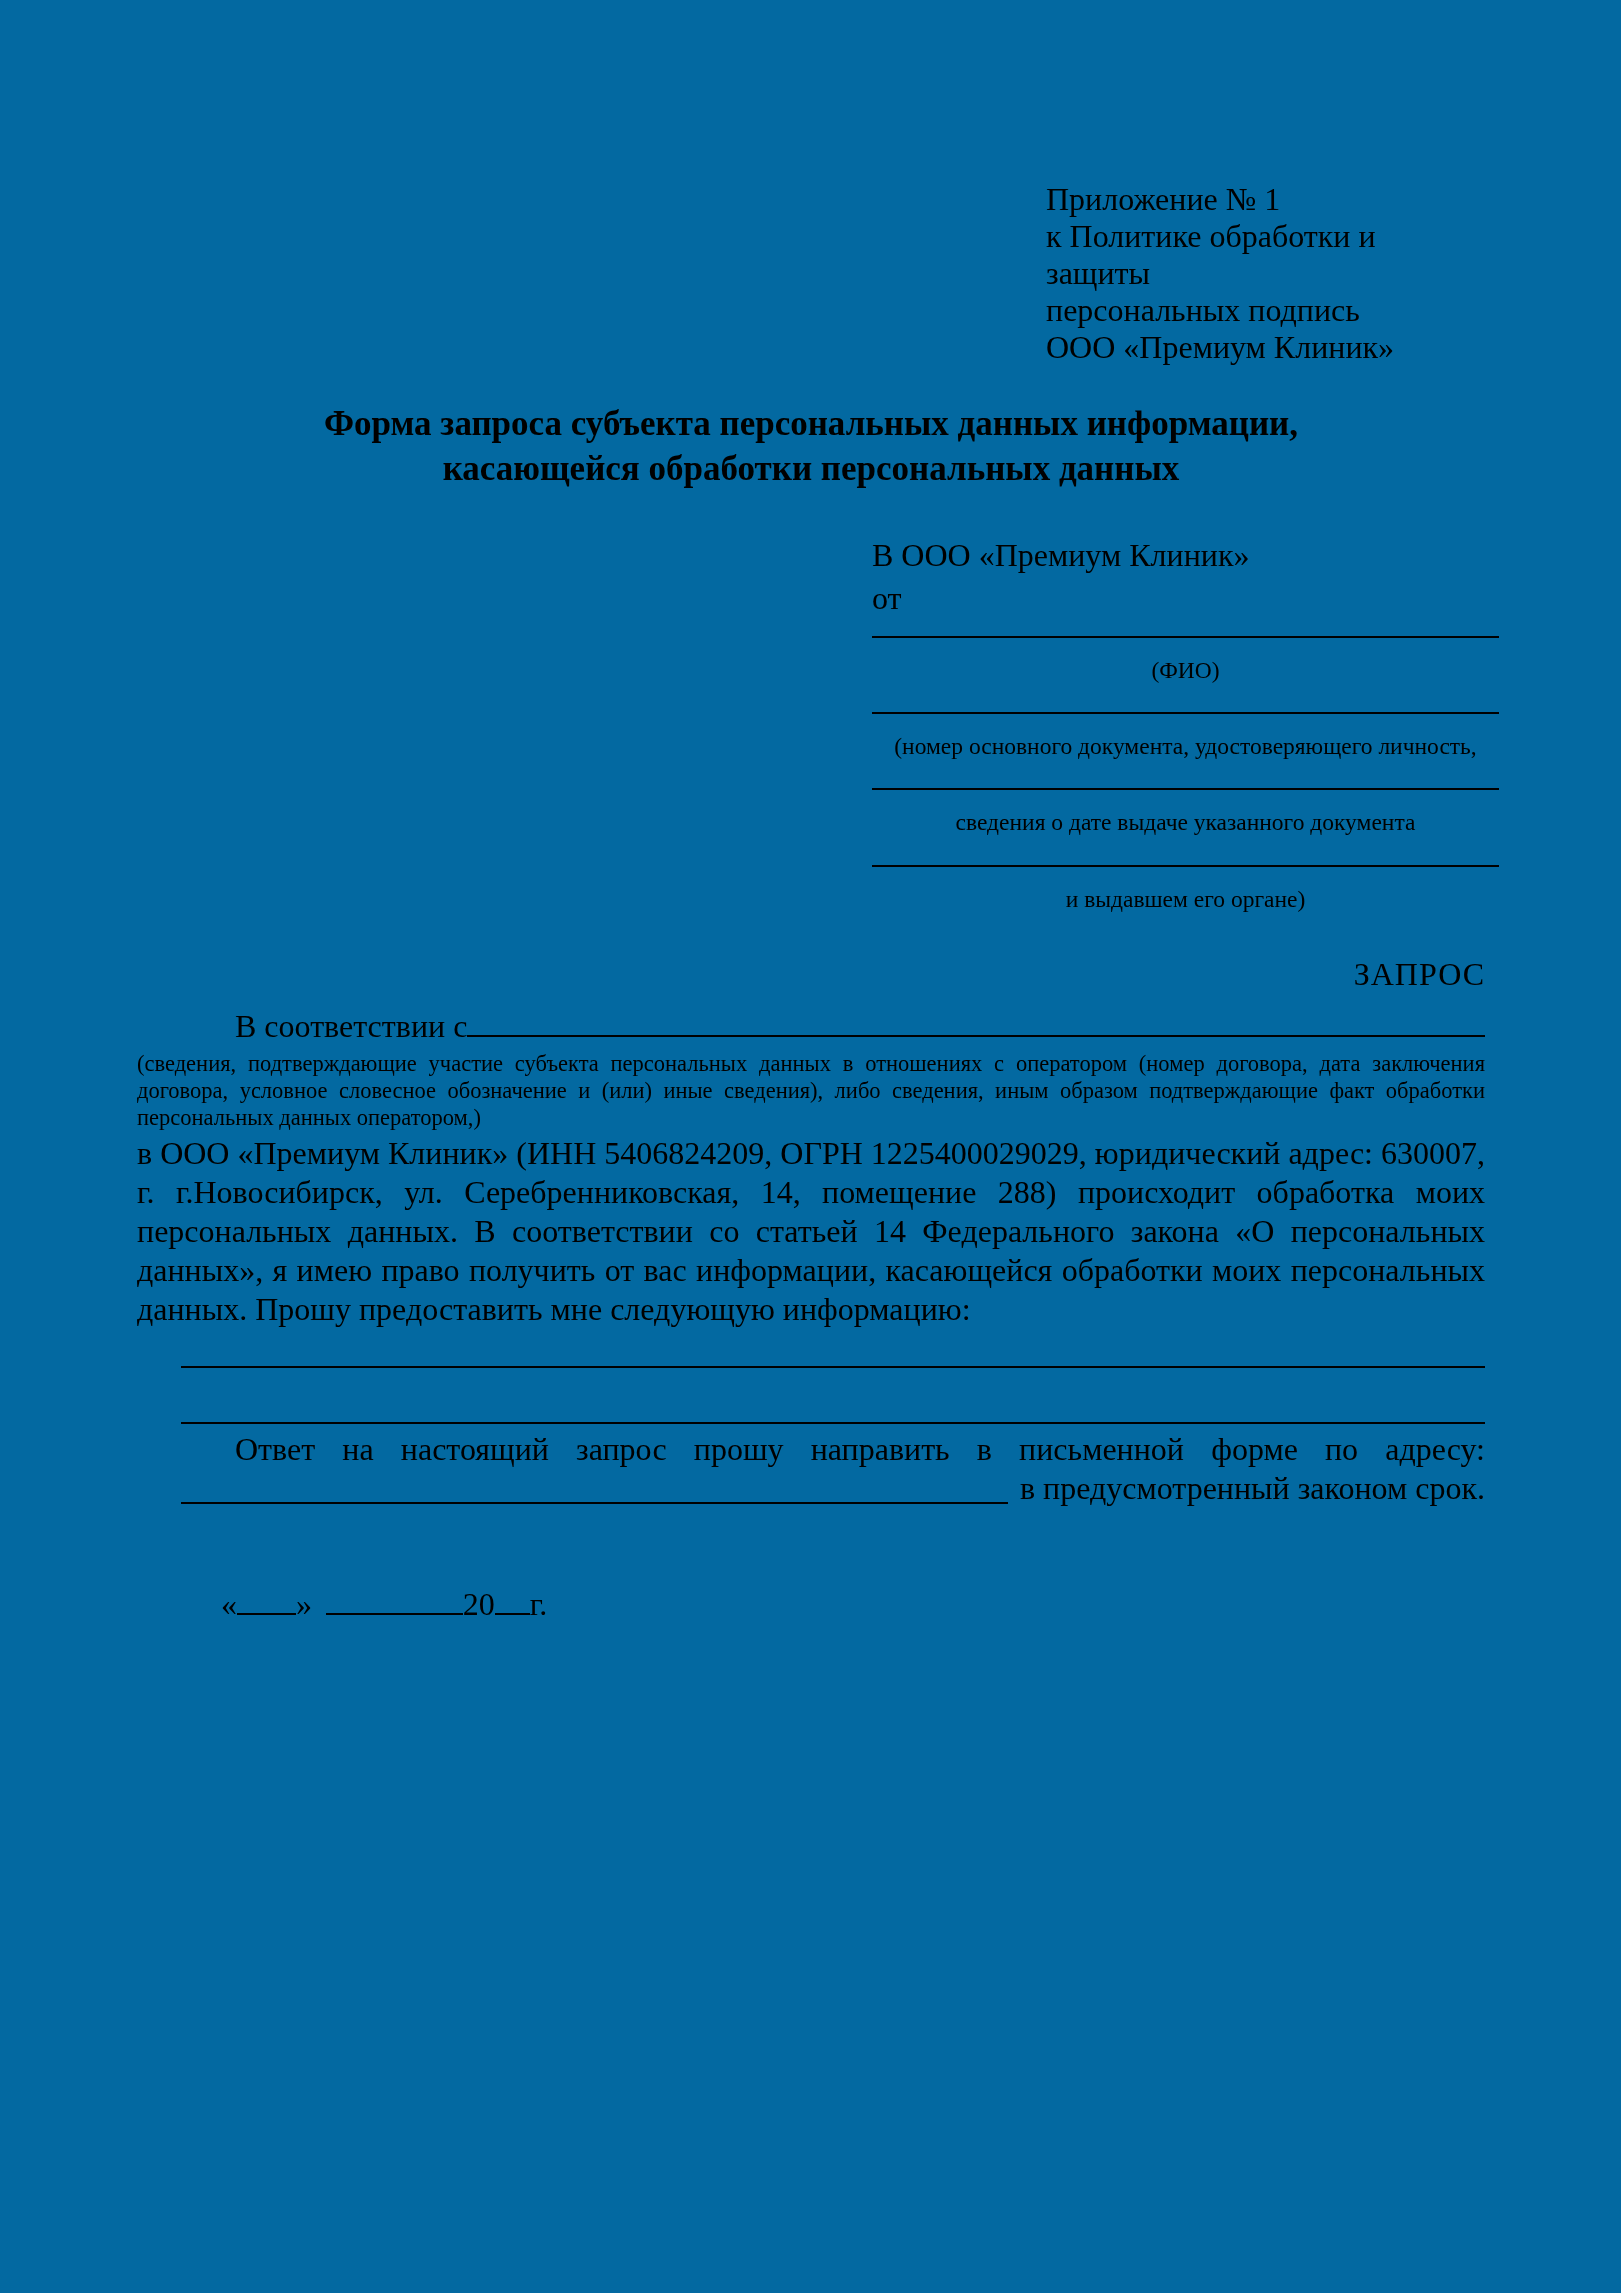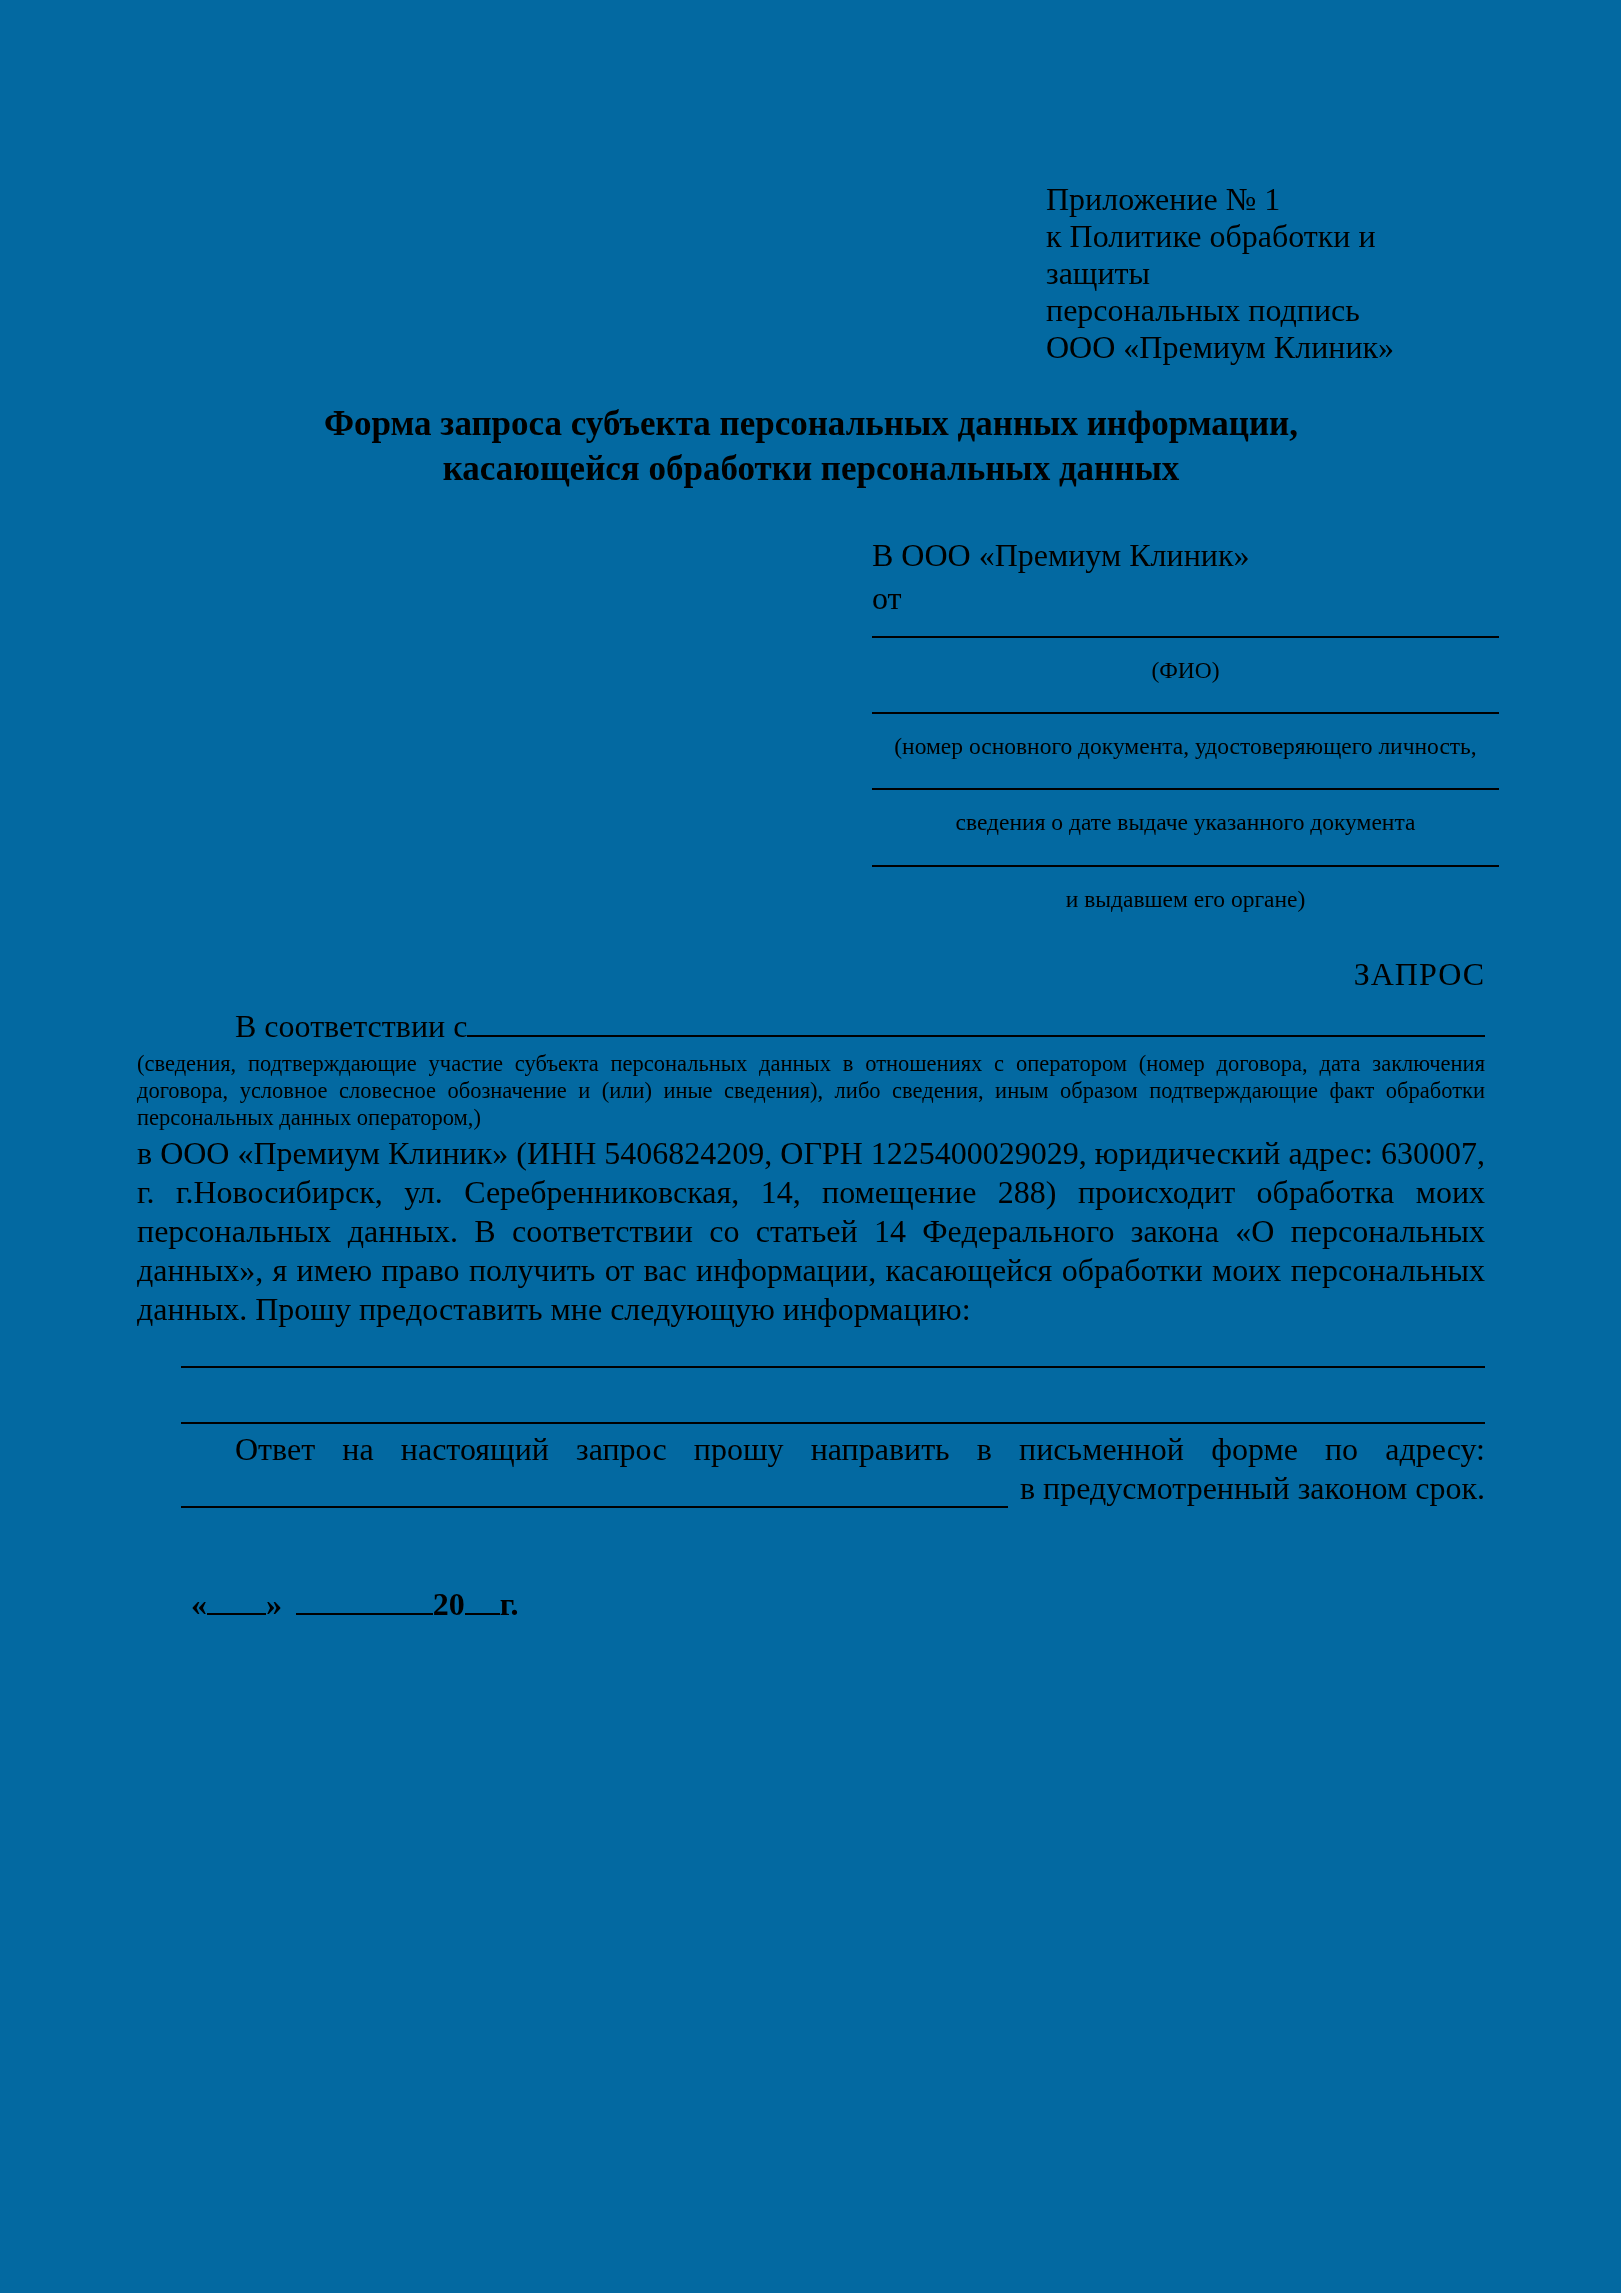--- a/index.html
+++ b/index.html
@@ -102,37 +102,36 @@
   .blank-line.two { margin-top: 54px; }
 
   .answer-sentence {
     margin-top: 5.9px;
     text-indent: 98px;
     text-align: justify;
     text-align-last: justify;
   }
   .answer-suffix-row {
     display: flex;
-    align-items: flex-end;
+    align-items: flex-start;
     margin-left: 44px;
     gap: 12px;
   }
   .answer-suffix-row .suffix { white-space: nowrap; }
 
   
   .sign-row {
     margin-top: 76px;
     display: flex;
     justify-content: space-between;
     align-items: baseline;
   }
   .date-group {
-    margin-left: 54px;
+    margin-left: 84px;
     white-space: nowrap;
-    font-weight: bold;
   }
   .sig-group {
     margin-right: 29px;
     white-space: nowrap;
   }
   .u {
     display: inline-block;
     border-bottom: 2.9px solid #000000;
     height: 29px;
     vertical-align: baseline;

